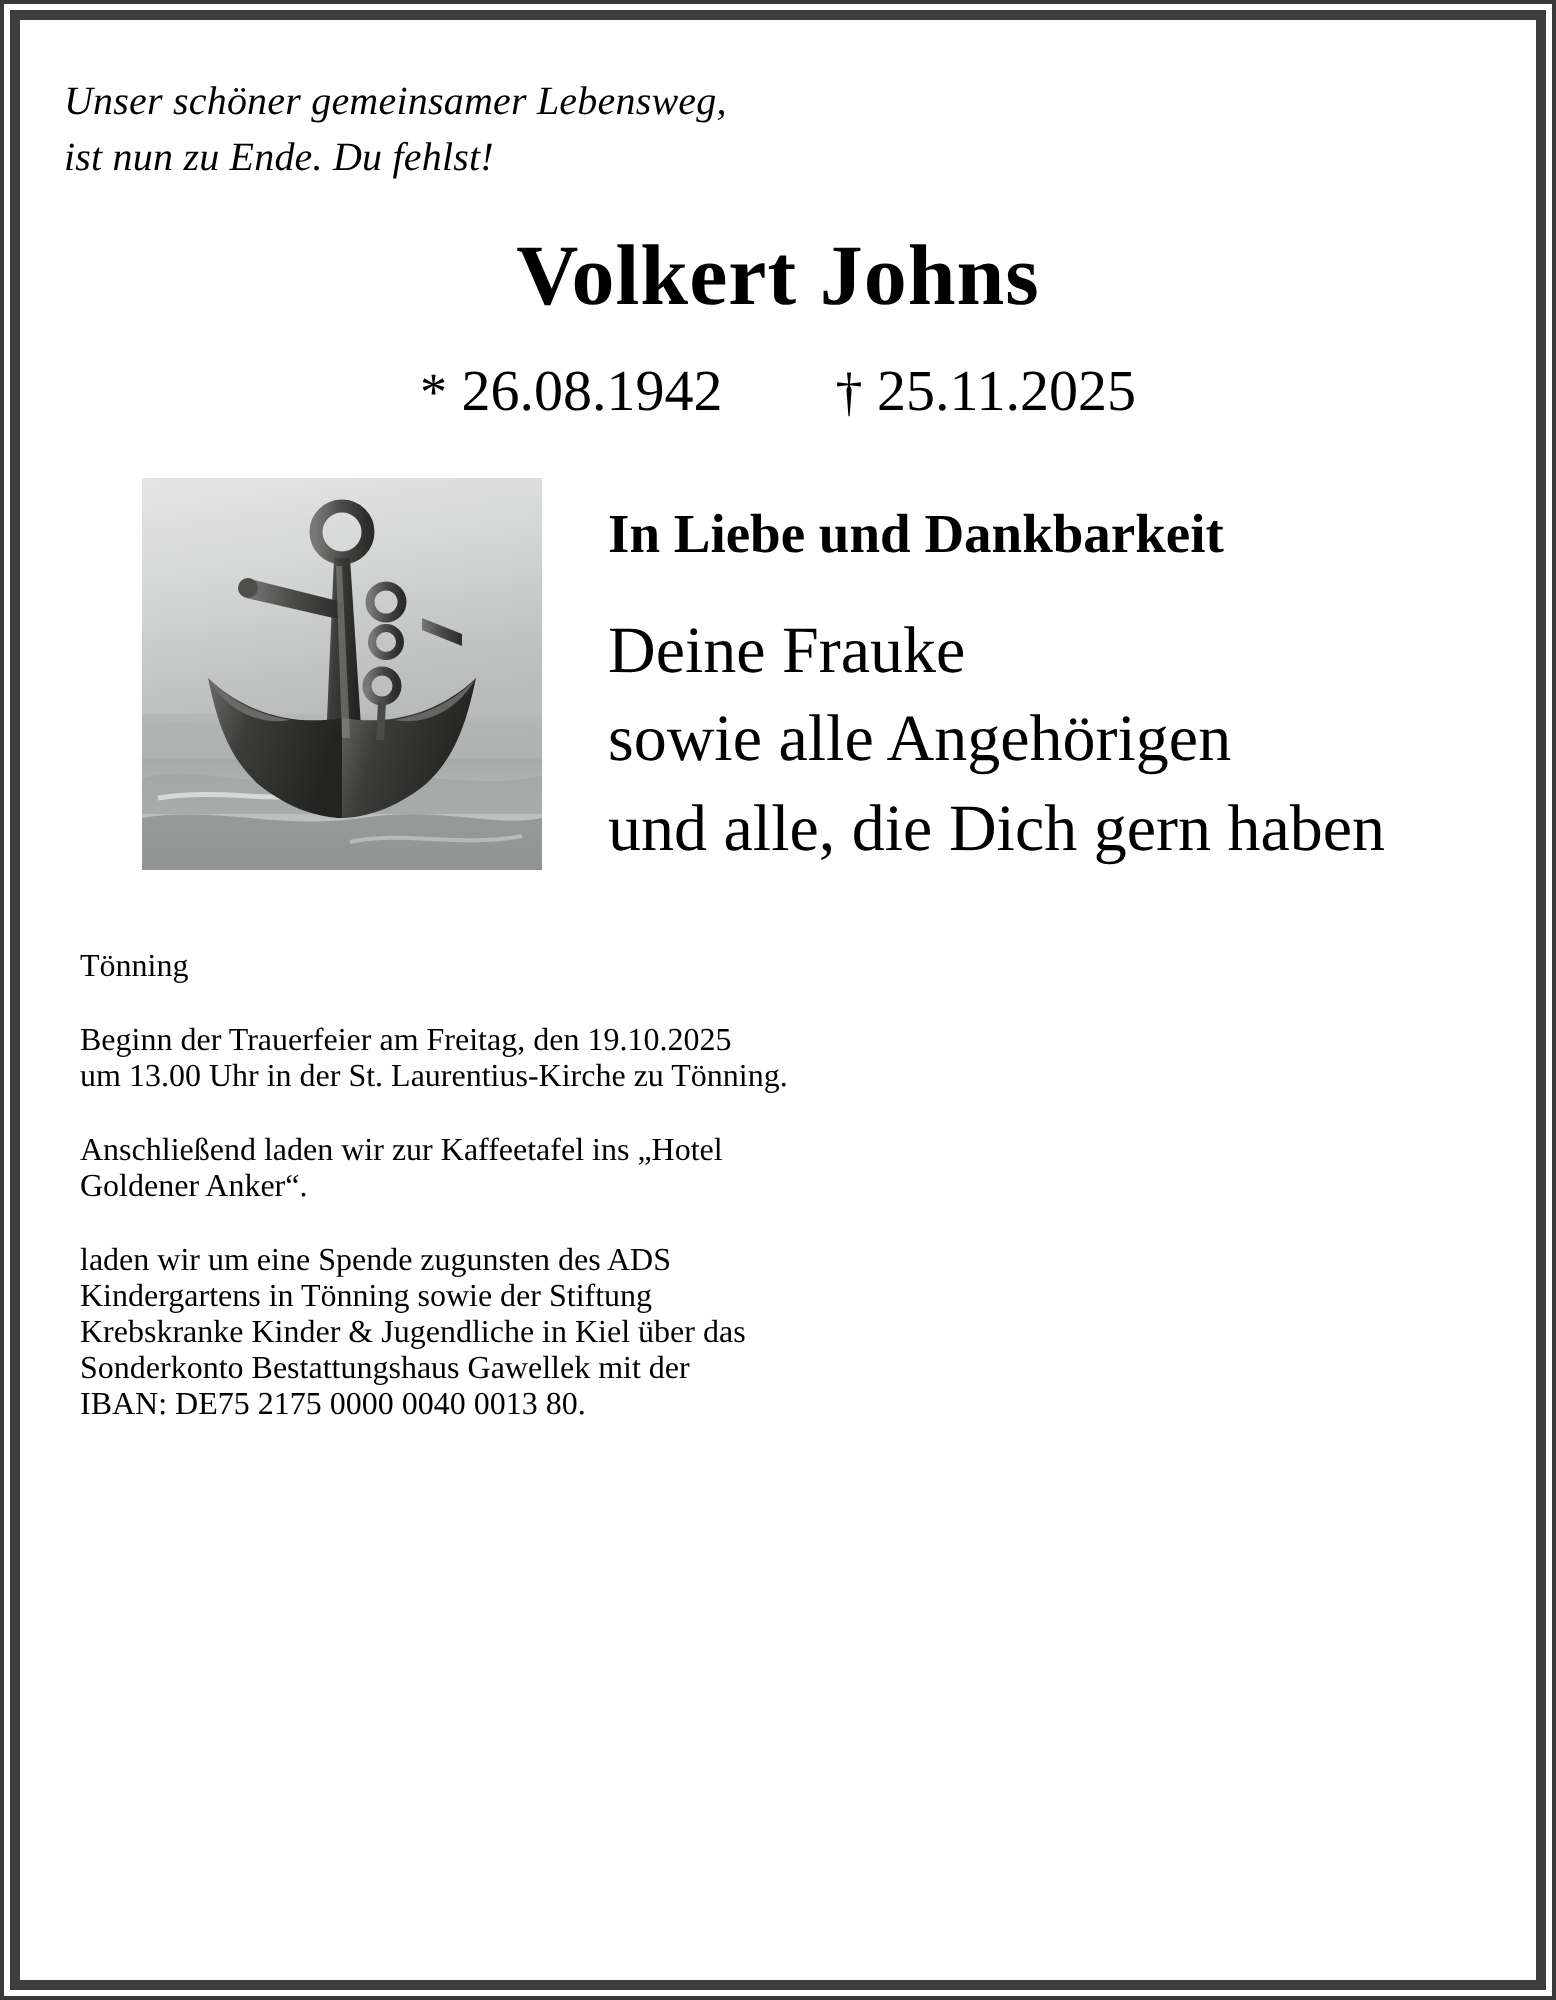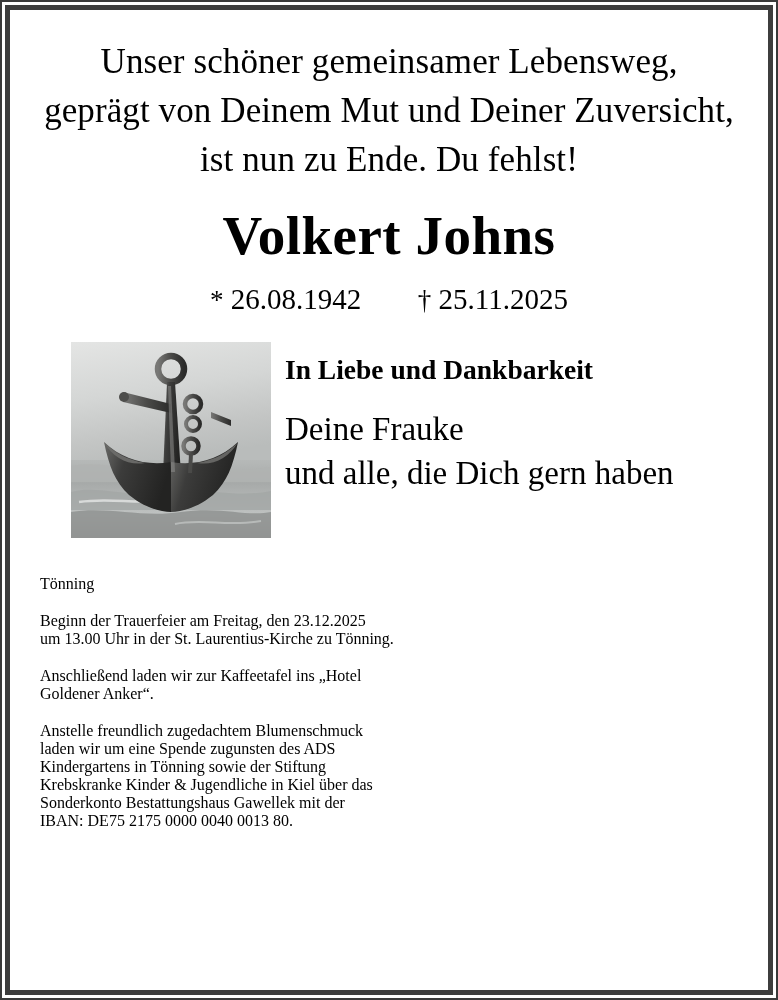--- a/index.html
+++ b/index.html
@@ -36,33 +36,33 @@
   }
   .notice-body {
     box-sizing: border-box;
     width: 100%;
     height: 100%;
     padding: 16px 22px 0 22px;
   }
 
   
   .epigraph {
-    text-align: center;
-    font-size: 35px;
+    font-style: italic;
+    font-size: 20px;
     line-height: 1.40;
     letter-spacing: 0.1px;
     margin: 11px 0 0 0;
   }
   .epigraph div { white-space: nowrap; }
 
   
   .deceased-name {
     text-align: center;
     font-weight: bold;
-    font-size: 55px;
+    font-size: 43px;
     line-height: 1.0;
     letter-spacing: 0.5px;
     margin: 24px 0 0 0;
     white-space: nowrap;
   }
 
   
   .dates {
     text-align: center;
     font-size: 29px;
@@ -86,21 +86,21 @@
     width: 200px;
     height: 196px;
     flex: 0 0 auto;
     overflow: hidden;
     background: #d5d7d6;
   }
   .photo svg { display: block; width: 100%; height: 100%; }
 
   .dedication {
     flex: 1 1 auto;
-    padding-left: 14px;
+    padding-left: 33px;
     padding-top: 14px;
   }
   .dedication-title {
     font-weight: bold;
     font-size: 27.5px;
     line-height: 1.0;
     margin: 0 0 23px 0;
     white-space: nowrap;
   }
   .dedication-lines {
@@ -123,21 +123,20 @@
 </style>
 </head>
 <body>
 
 <div class="notice">
   <div class="notice-inner">
     <div class="notice-body">
 
       <div class="epigraph">
         <div>Unser schöner gemeinsamer Lebensweg,</div>
-        <div>geprägt von Deinem Mut und Deiner Zuversicht,</div>
         <div>ist nun zu Ende. Du fehlst!</div>
       </div>
 
       <div class="deceased-name">Volkert Johns</div>
 
       <div class="dates">
         <span class="sym">*</span>
         <span>26.08.1942</span>
         <span class="date-sep"></span>
         <span class="sym">†</span>
@@ -201,47 +200,47 @@
             <circle cx="120" cy="104" r="7.5" fill="none" stroke="url(#metal2)" stroke-width="4.5"></circle>
             <path d="M140 70 L160 78 L160 84 L140 76 Z" fill="url(#metal2)"></path>
             <path d="M118 112 L122 112 L121 131 L117 131 Z" fill="#4a4a48"></path>
           </svg>
         </div>
 
         <div class="dedication">
           <div class="dedication-title">In Liebe und Dankbarkeit</div>
           <div class="dedication-lines">
             <div>Deine Frauke</div>
+            <div>sowie alle Angehörigen</div>
             <div>und alle, die Dich gern haben</div>
           </div>
         </div>
       </div>
 
       <div class="content">
 
         <p>
           </p>
           <div>Tönning</div>
         <p></p>
 
         <p>
           </p>
-          <div>Beginn der Trauerfeier am Freitag, den 23.12.2025</div>
+          <div>Beginn der Trauerfeier am Freitag, den 19.10.2025</div>
           <div>um 13.00 Uhr in der St. Laurentius-Kirche zu Tönning.</div>
         <p></p>
 
         <p>
           </p>
           <div>Anschließend laden wir zur Kaffeetafel ins „Hotel</div>
           <div>Goldener Anker“.</div>
         <p></p>
 
         <p>
           </p>
-          <div>Anstelle freundlich zugedachtem Blumenschmuck</div>
           <div>laden wir um eine Spende zugunsten des ADS</div>
           <div>Kindergartens in Tönning sowie der Stiftung</div>
           <div>Krebskranke Kinder &amp; Jugendliche in Kiel über das</div>
           <div>Sonderkonto Bestattungshaus Gawellek mit der</div>
           <div>IBAN: DE75 2175 0000 0040 0013 80.</div>
         <p></p>
 
       </div>
 
     </div>

